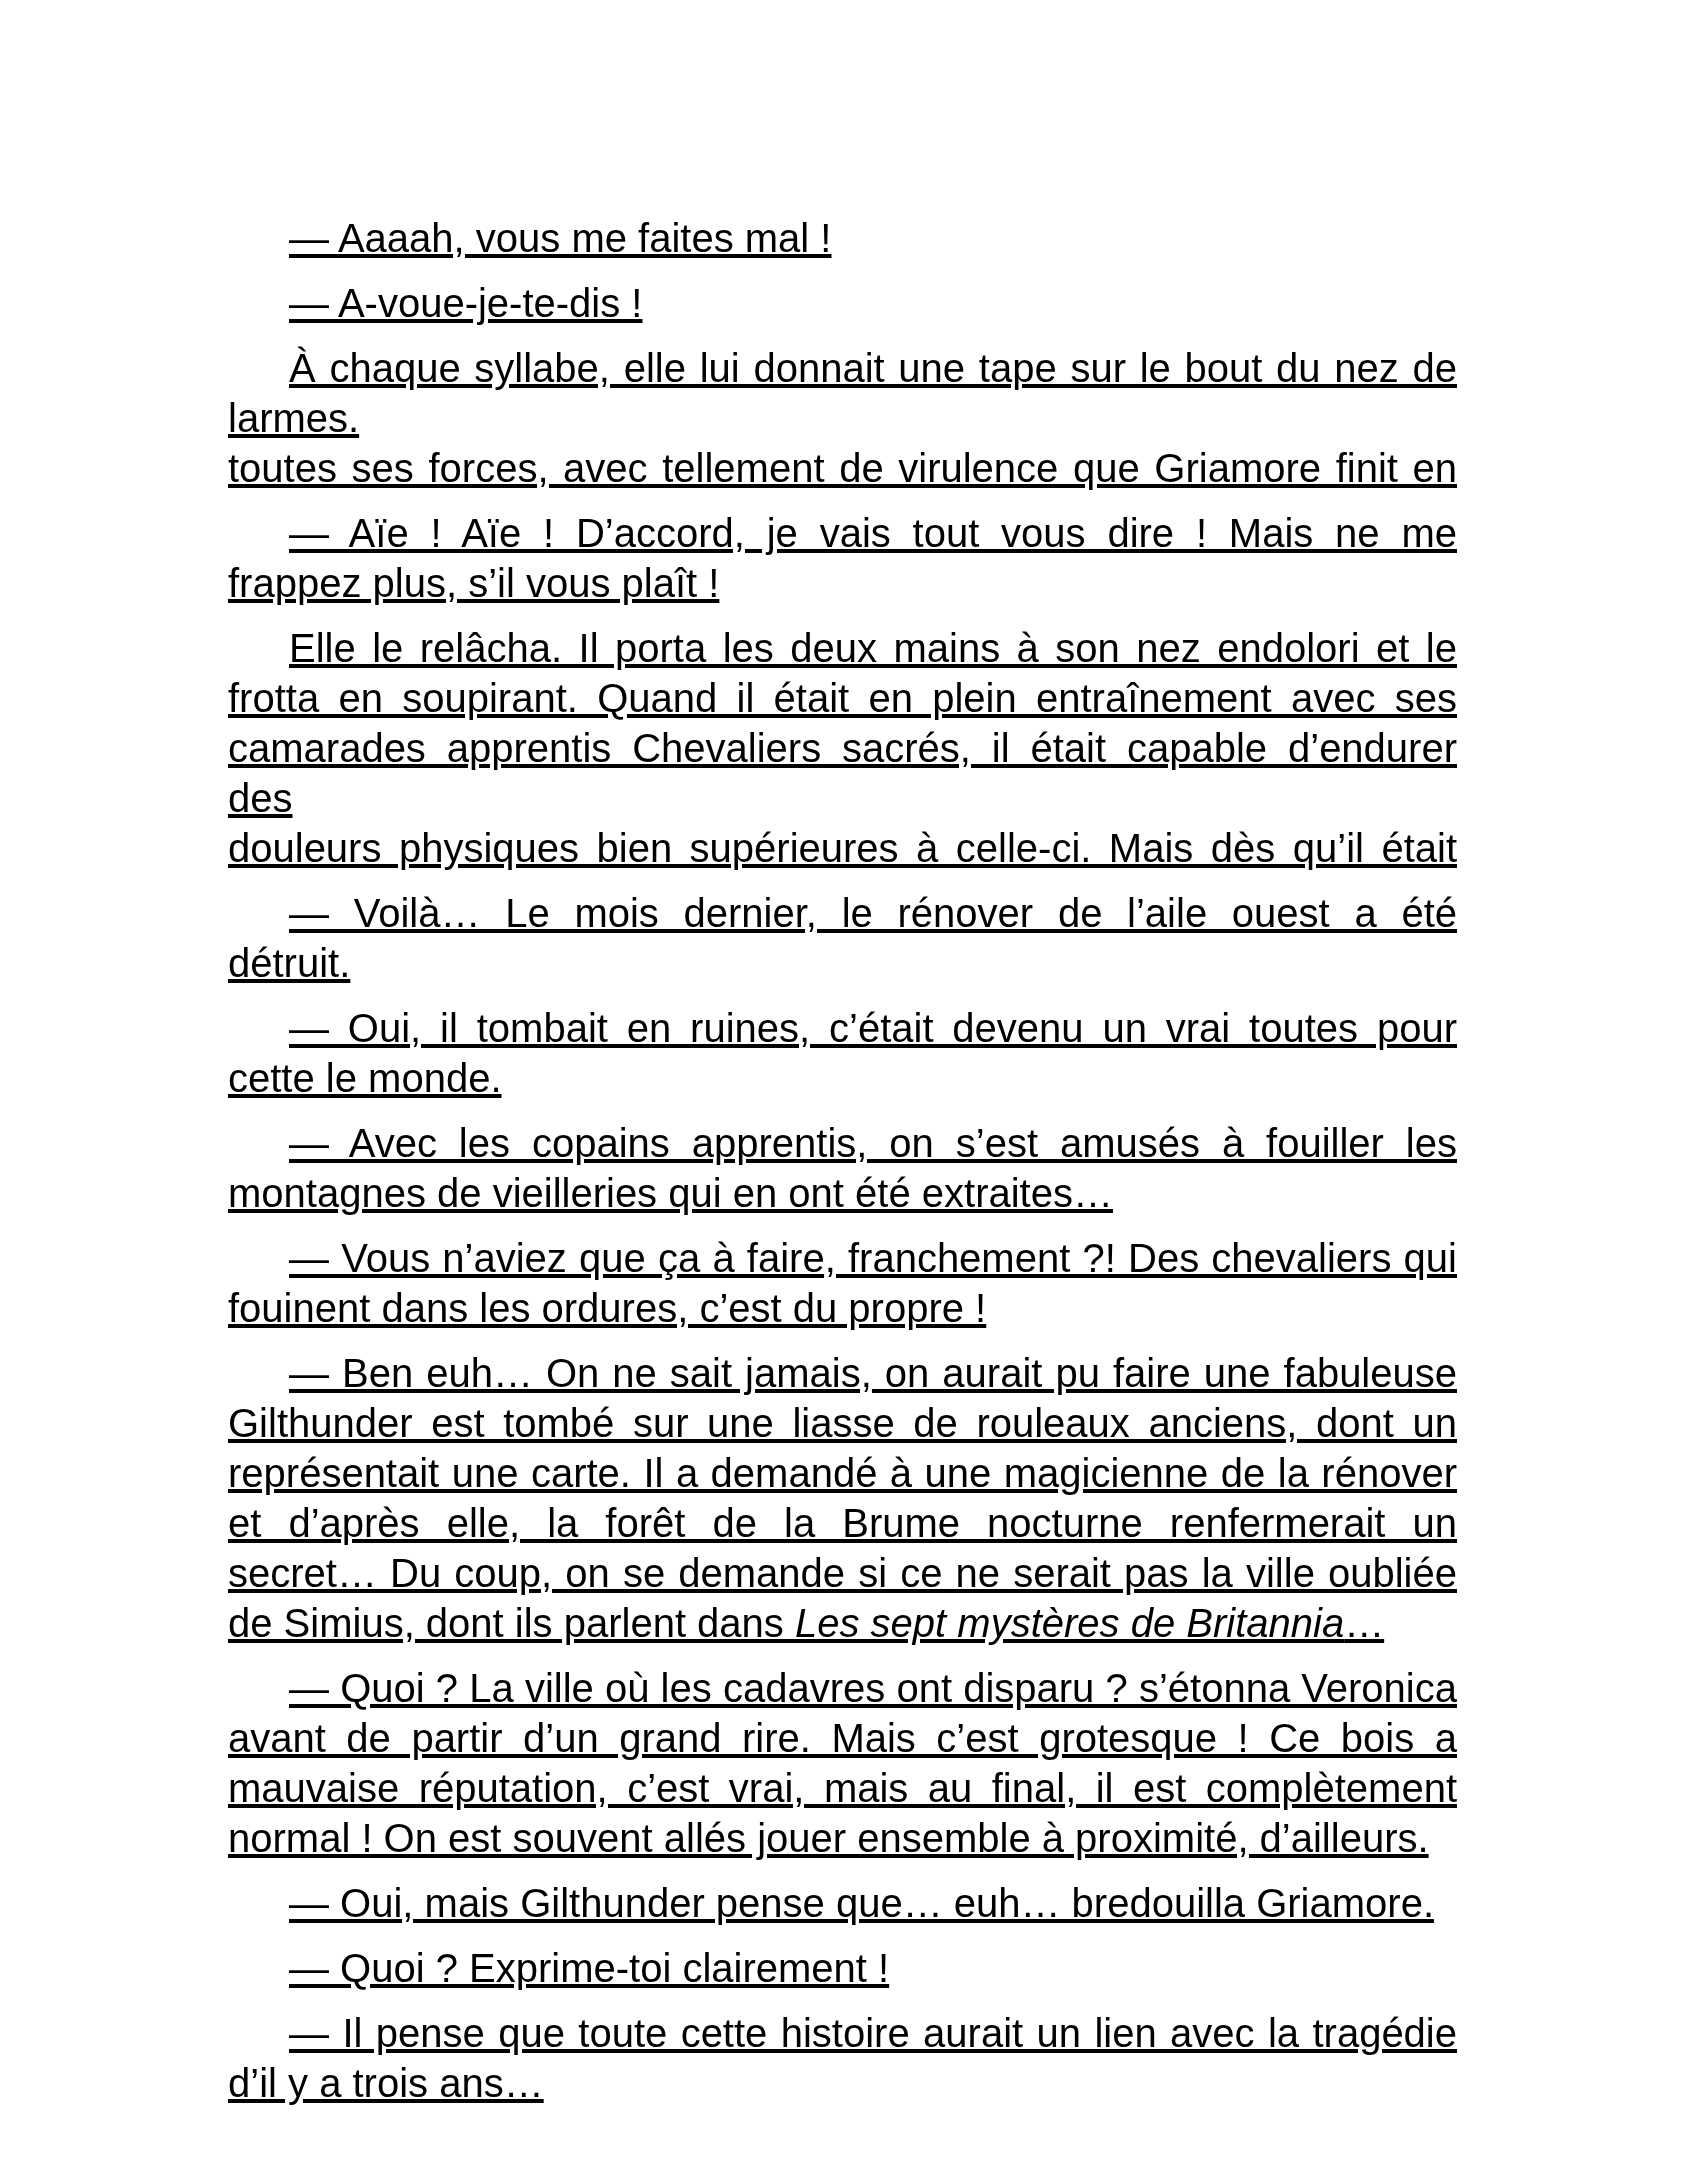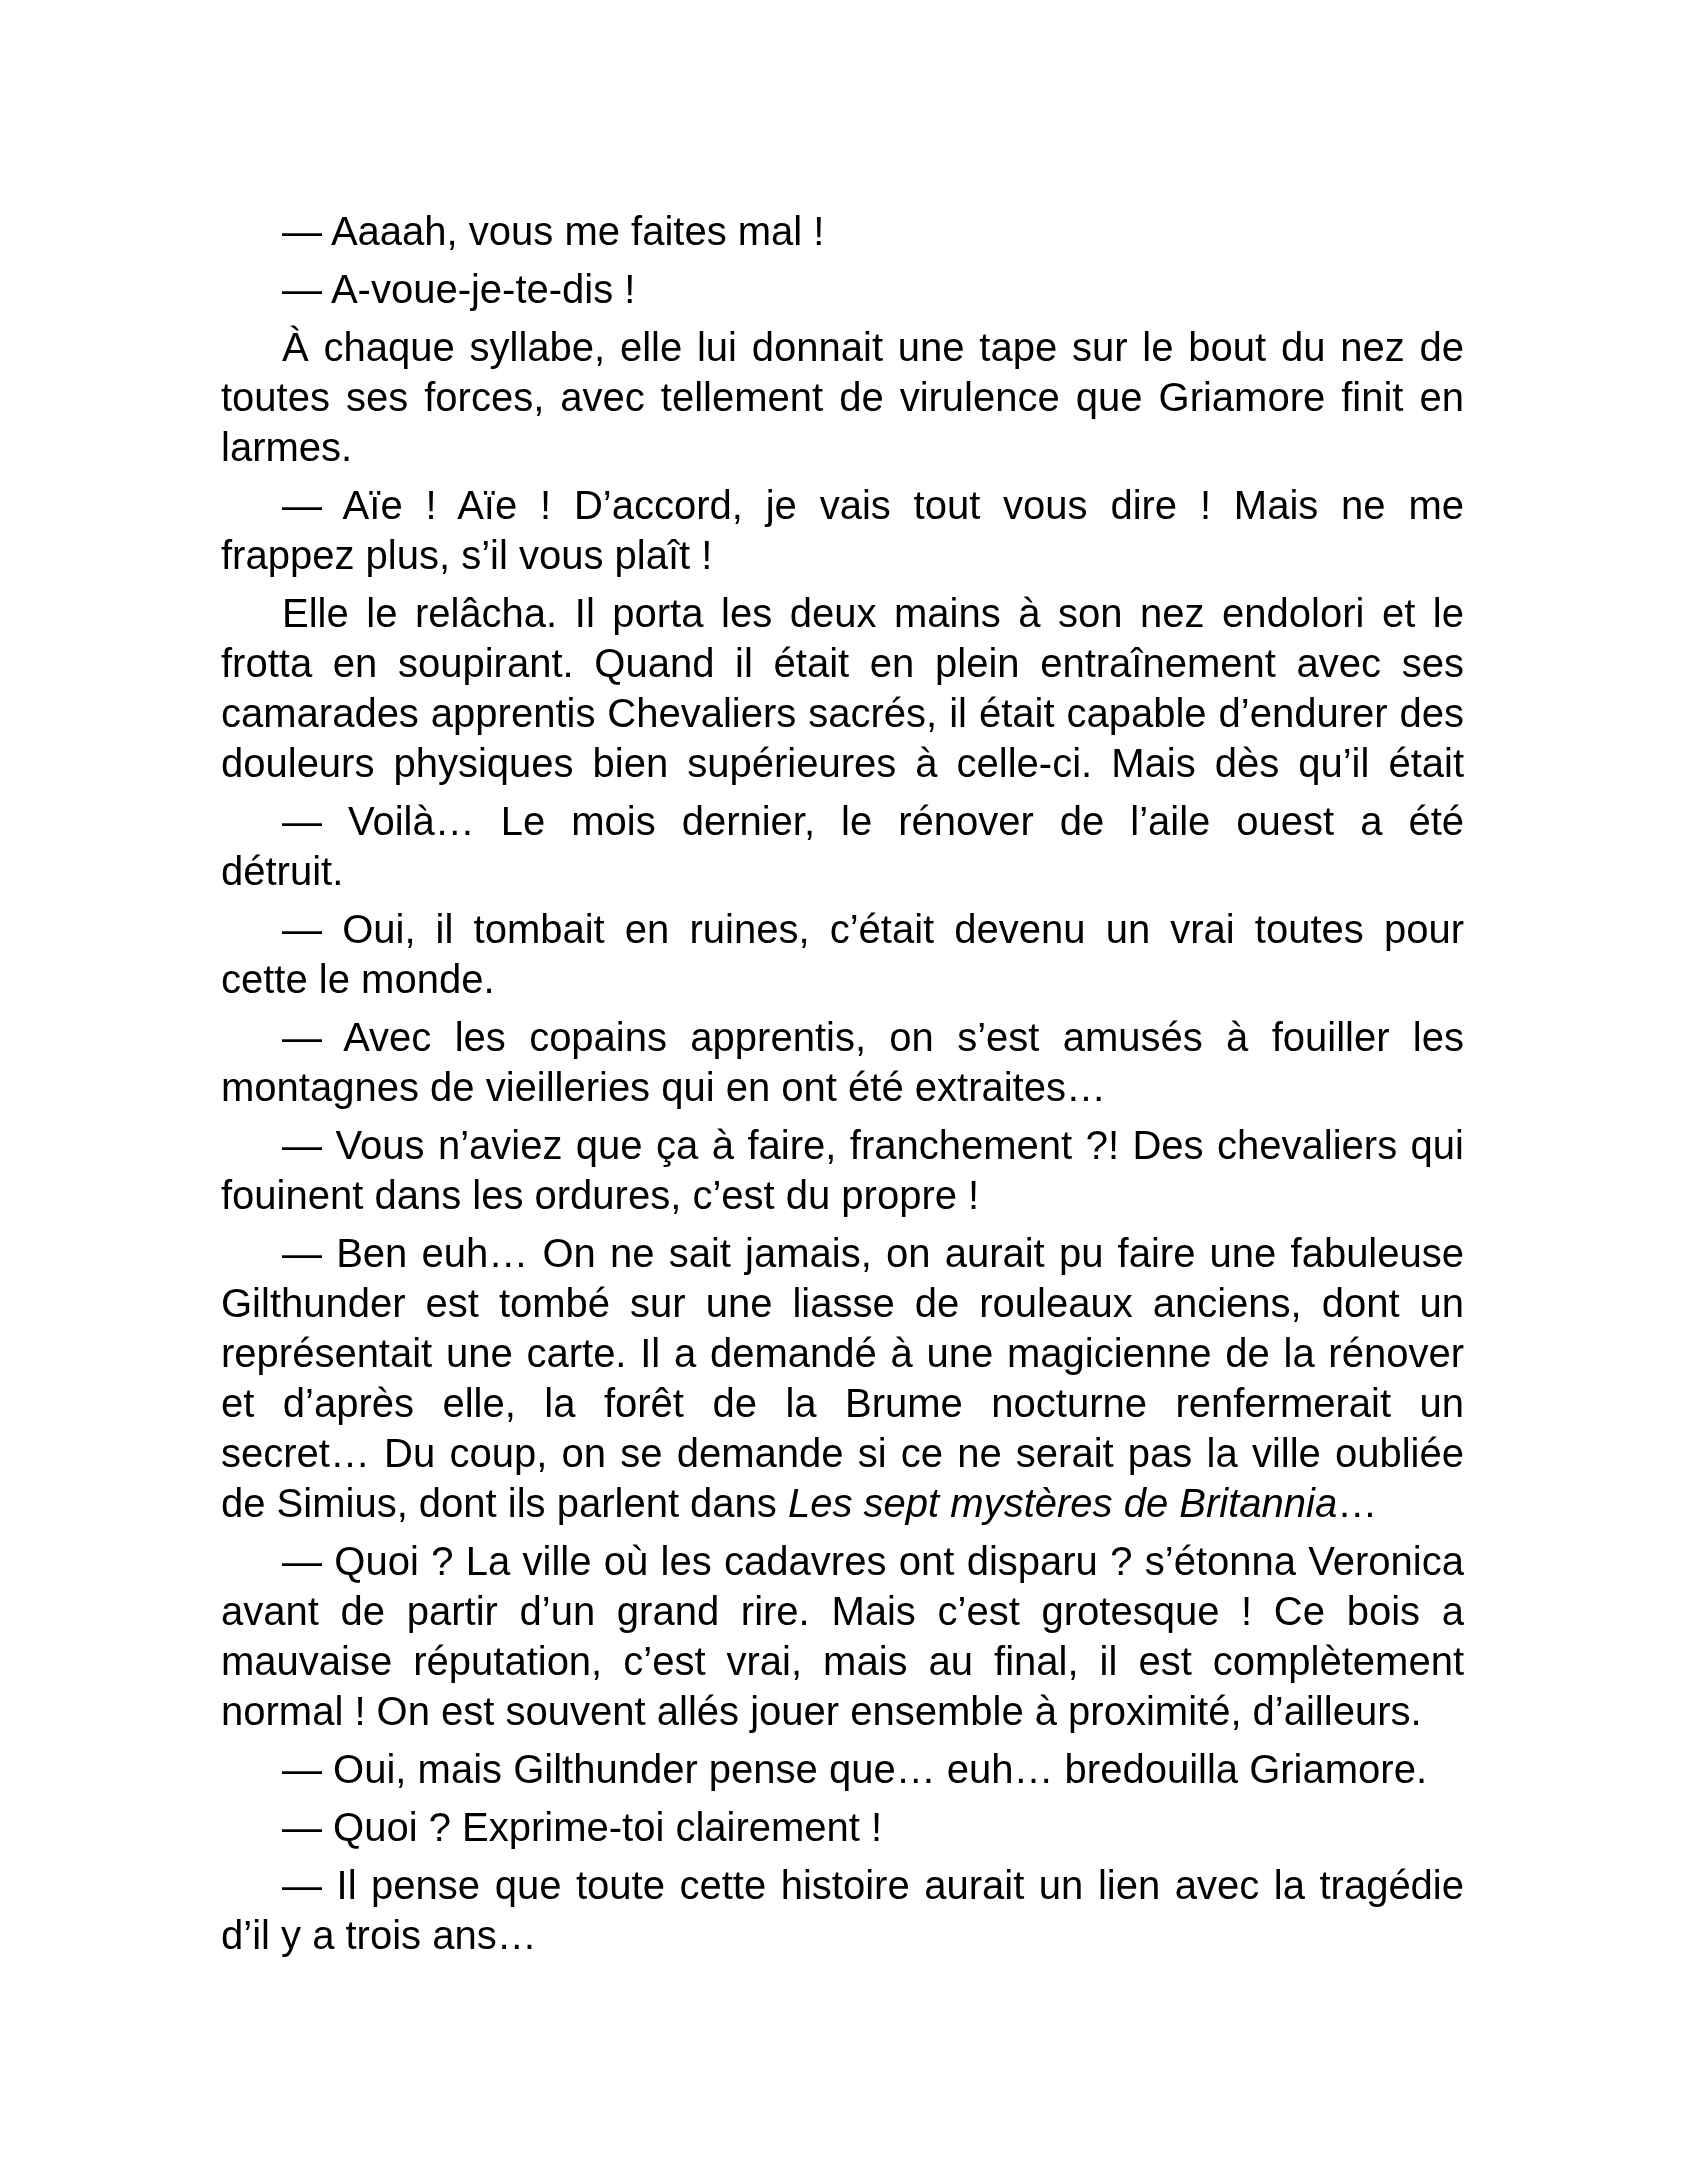--- a/index.html
+++ b/index.html
@@ -18,21 +18,21 @@
     position: absolute;
     left: 213px;
     top: 198px;
     width: 1259px;
     font-family: "Liberation Sans", "DejaVu Sans", sans-serif;
     font-size: 40px;
     line-height: 50px;
     color: #000000;
     font-weight: 400;
   }
-  .para { margin: 8px; padding: 0; }
+  .para { margin: 15px; padding: 0; text-decoration: underline; }
   .line {
     text-align: left;
     white-space: normal;
   }
   
   .line.just {
     text-align: justify;
     text-align-last: justify;
   }
   
@@ -47,22 +47,22 @@
 <div class="page">
   <div class="text-block" id="text-block" style="color: rgb(0, 0, 0);">
       <div class="para">
         <div class="line first">— Aaaah, vous me faites mal !</div>
       </div>
       <div class="para">
         <div class="line first">— A-voue-je-te-dis !</div>
       </div>
       <div class="para">
         <div class="line first just">À chaque syllabe, elle lui donnait une tape sur le bout du nez de</div>
+        <div class="line">larmes.</div>
         <div class="line just">toutes ses forces, avec tellement de virulence que Griamore finit en</div>
-        <div class="line">larmes.</div>
       </div>
       <div class="para">
         <div class="line first just">— Aïe ! Aïe ! D’accord, je vais tout vous dire ! Mais ne me</div>
         <div class="line">frappez plus, s’il vous plaît !</div>
       </div>
       <div class="para">
         <div class="line first just">Elle le relâcha. Il porta les deux mains à son nez endolori et le</div>
         <div class="line just">frotta en soupirant. Quand il était en plein entraînement avec ses</div>
         <div class="line just">camarades apprentis Chevaliers sacrés, il était capable d’endurer des</div>
         <div class="line just">douleurs physiques bien supérieures à celle-ci. Mais dès qu’il était</div>

